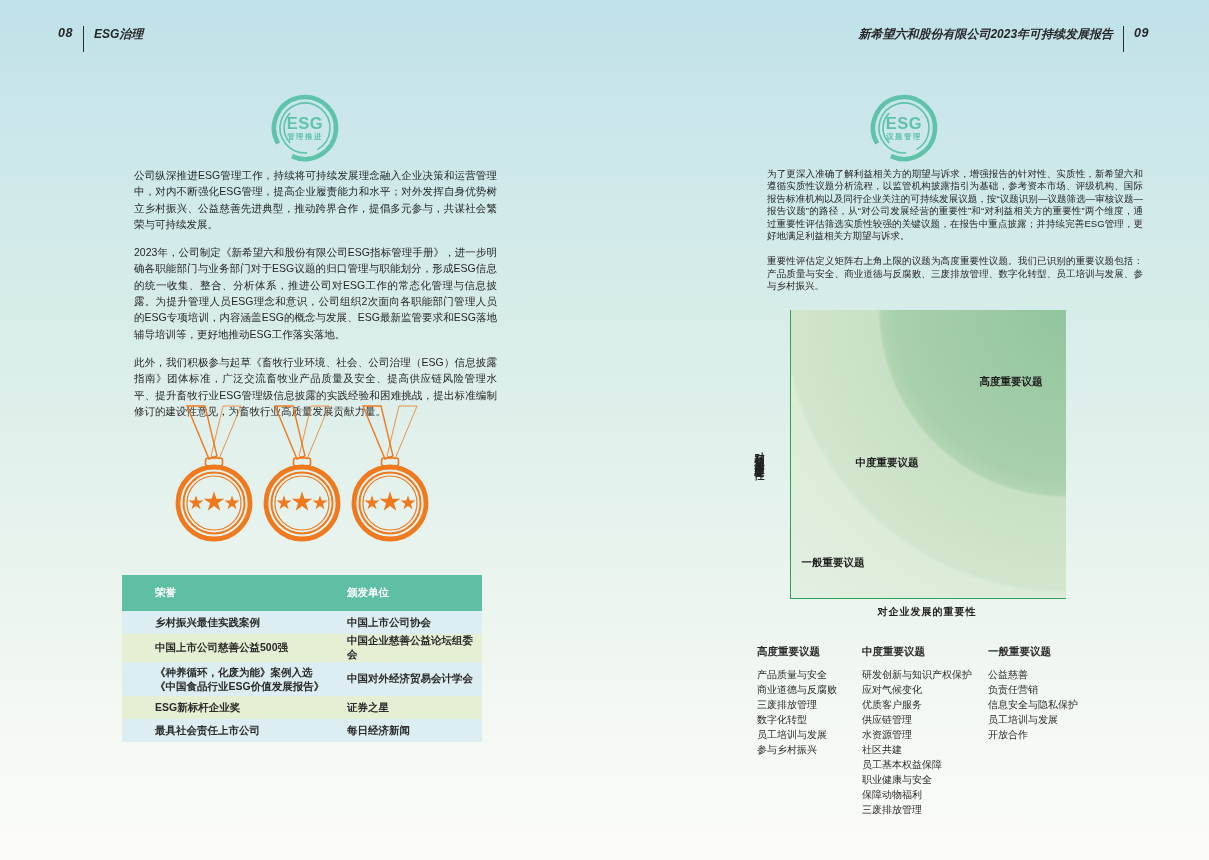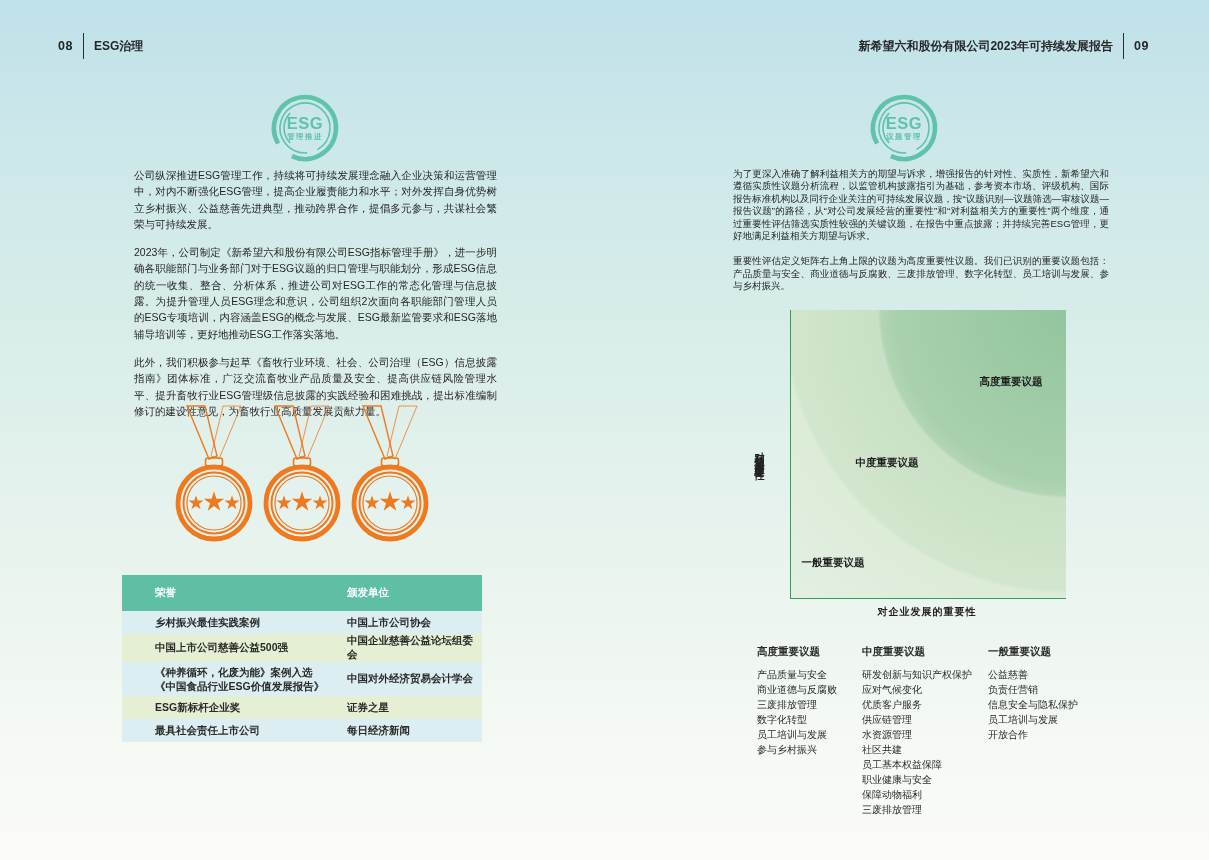--- a/index.html
+++ b/index.html
@@ -5,31 +5,31 @@
   html,body{margin:0;padding:0;}
   body{font-family:"Liberation Sans","DejaVu Sans",sans-serif;color:#262626;}
   .canvas{
     position:relative;width:1209px;height:860px;overflow:hidden;
     background:linear-gradient(180deg,
       #bfe1e8 0px,#c6e4ea 75px,#cde8ea 150px,
       #d6ece9 300px,#e2f1ec 460px,
       #edf5ef 620px,#f6faf4 760px,#fbfbf8 860px);
   }
   
-  .hdr{position:absolute;top:33px;display:flex;align-items:center;}
+  .hdr{position:absolute;top:26px;display:flex;align-items:flex-start;font-style:italic;}
   .hdr-left{left:58px;}
   .hdr-right{right:60px;}
   .hdr .bar{width:1px;height:26px;background:#2b2b2b;margin:0 10px;}
   .pgnum{font-size:12.5px;font-weight:bold;letter-spacing:.5px;}
   .hdr-title{font-size:12px;font-weight:bold;}
   
   .copy{position:absolute;text-align:justify;word-break:break-all;}
   .copy p{margin:0 0 12px 0;}
   .copy-left{left:134px;top:167px;width:363px;font-size:10.5px;line-height:16.3px;}
-  .copy-right{left:733px;top:168px;width:376px;font-size:9.5px;line-height:12.4px;}
+  .copy-right{left:767px;top:168px;width:376px;font-size:9.5px;line-height:12.4px;}
   .copy-right p{margin:0 0 13px 0;}
   
   .badge{position:absolute;width:80px;height:84px;}
   .badge-left{left:265px;top:86px;}
   .badge-right{left:864px;top:86px;}
   
   .medals{position:absolute;left:171px;top:404px;display:flex;gap:2px;}
   
   .honors{position:absolute;left:122px;top:575px;width:360px;font-size:10.5px;}
   .t-header,.t-row{display:flex;align-items:center;}

